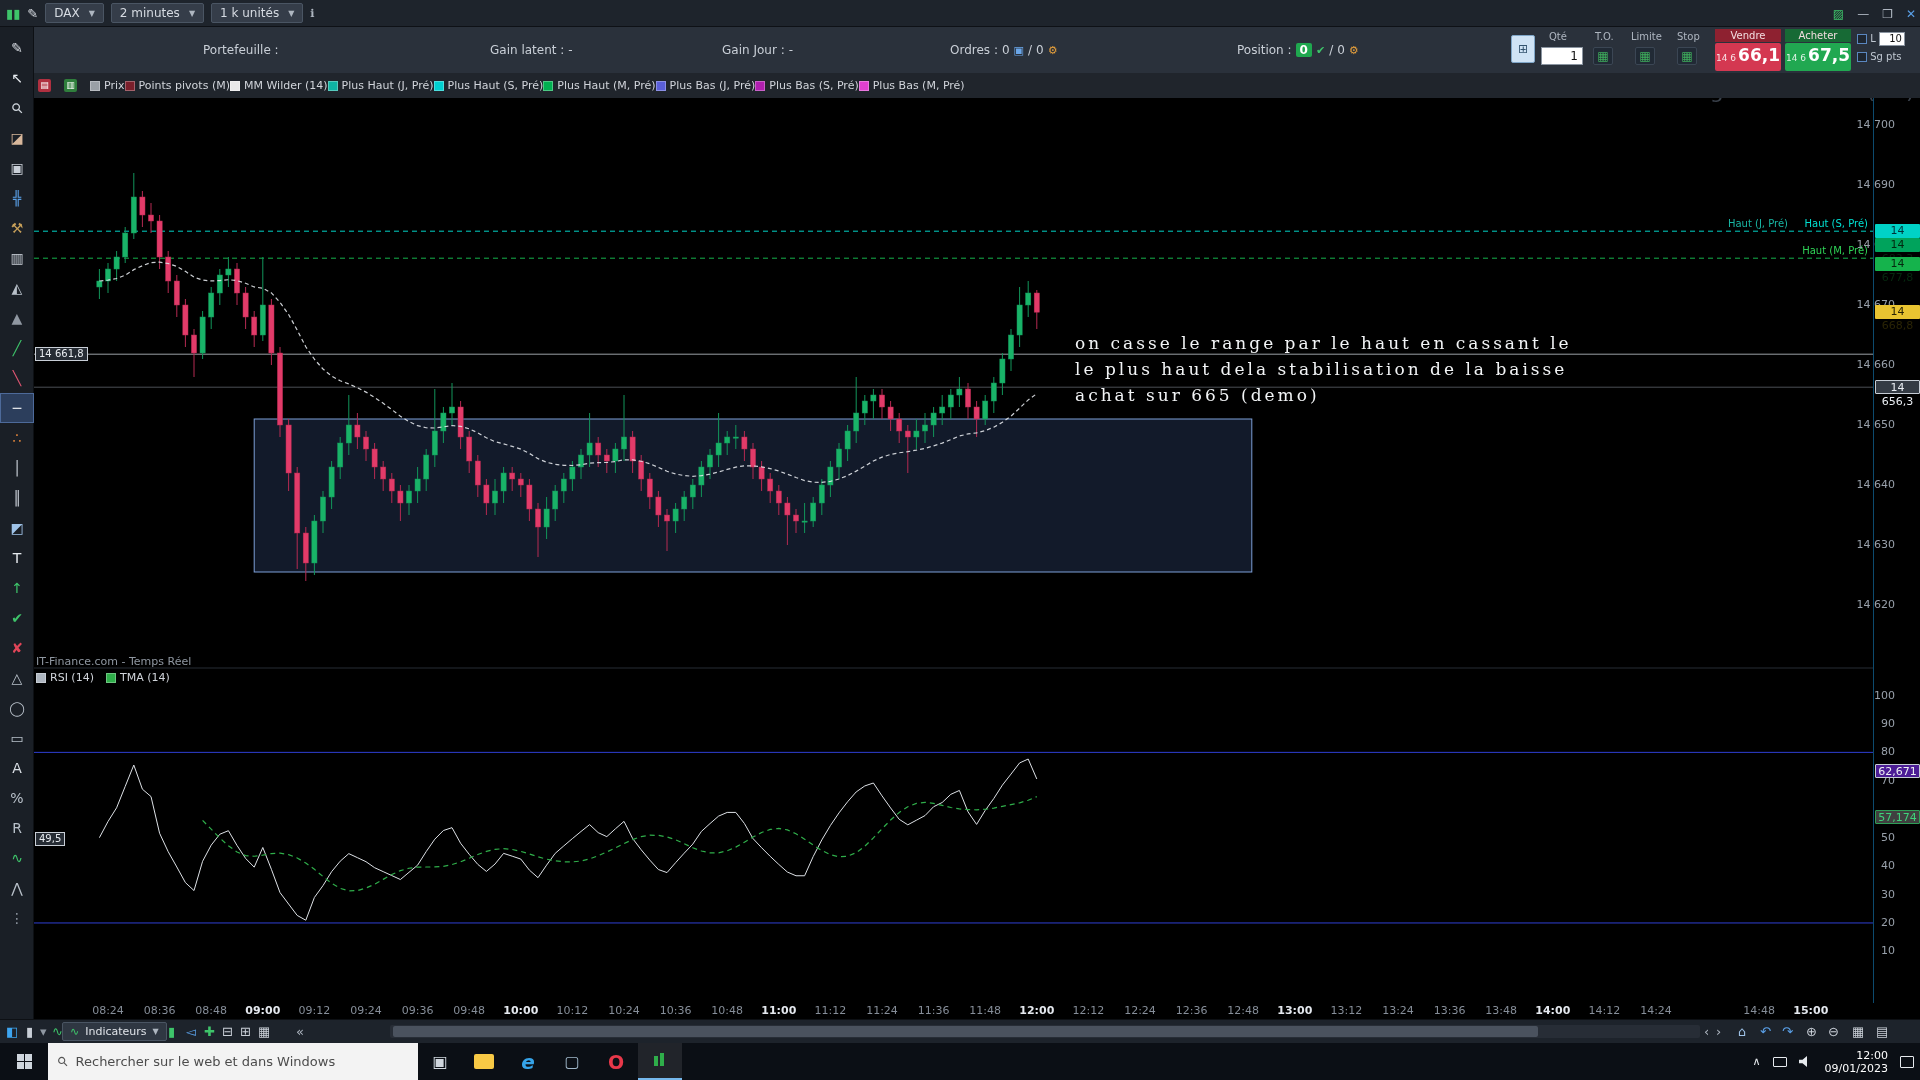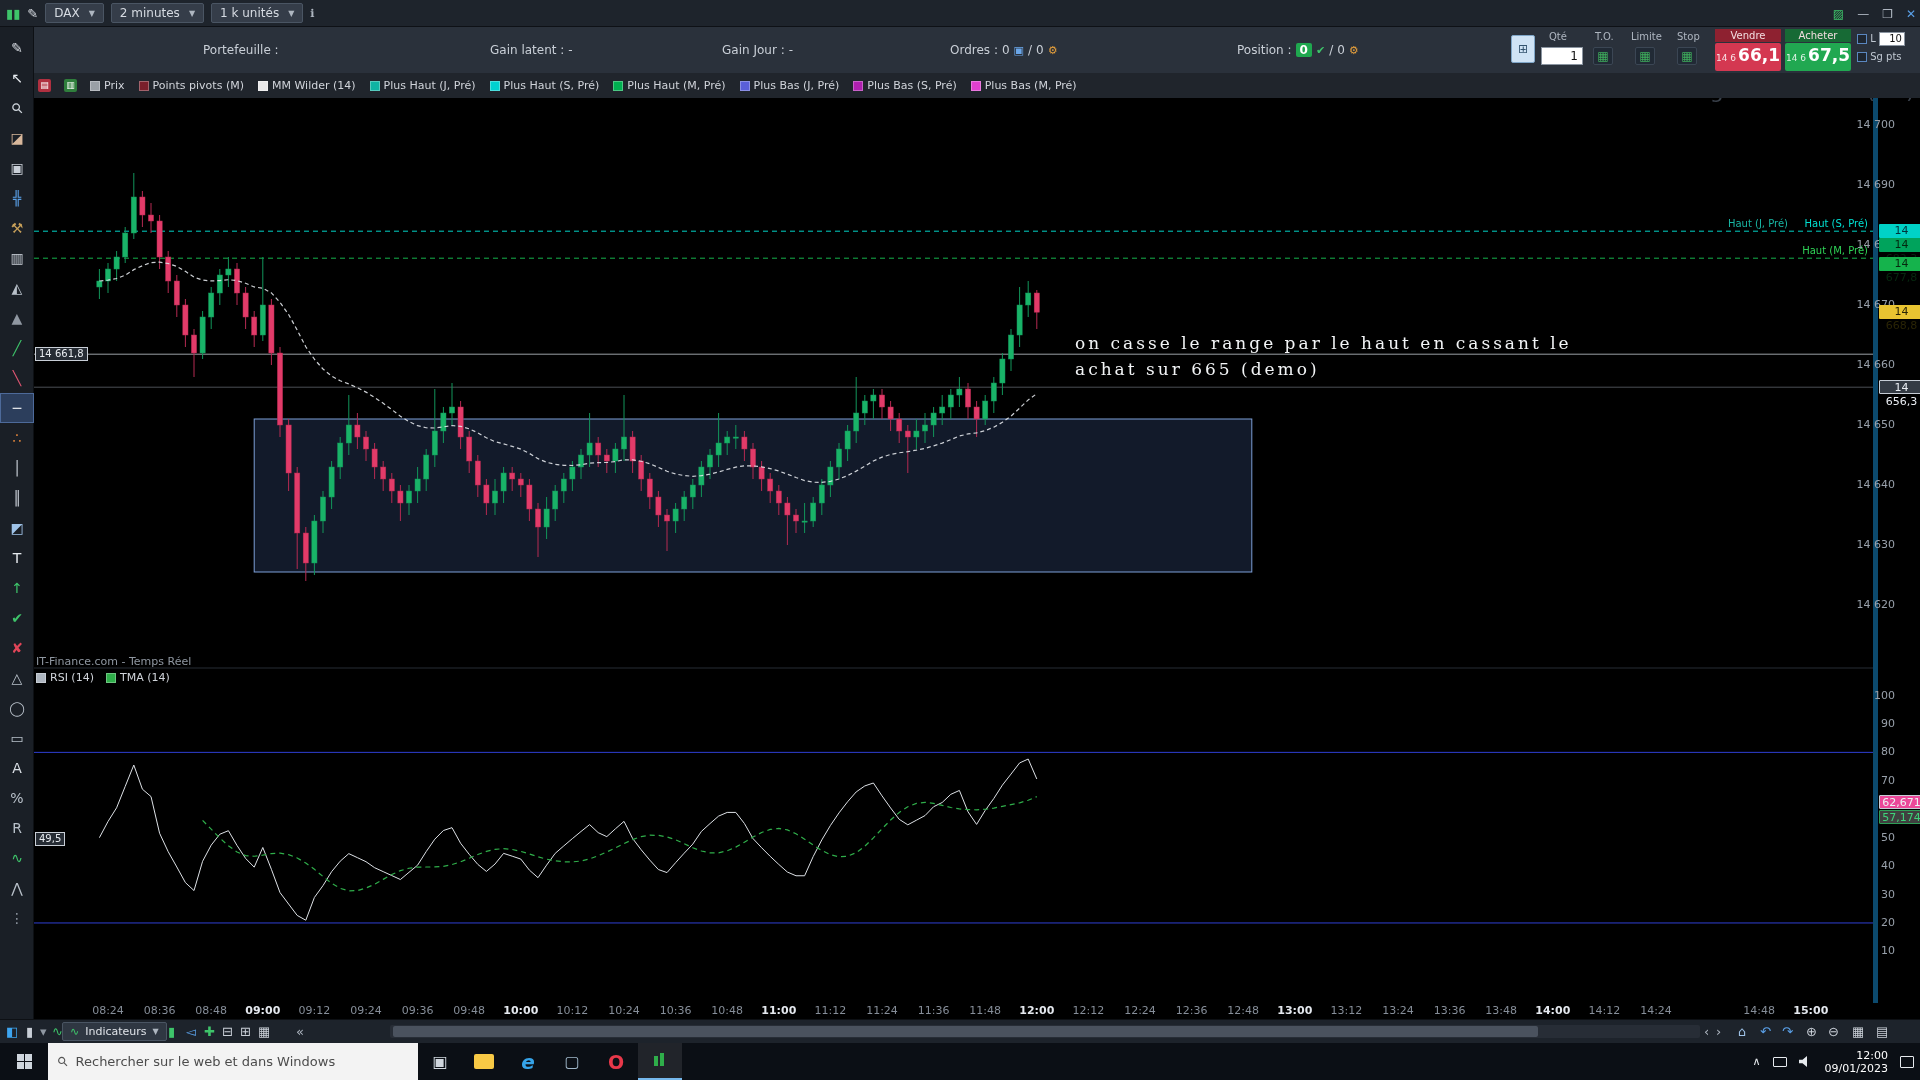--- a/index.html
+++ b/index.html
@@ -54,21 +54,21 @@
 
   
   #left-toolbar{position:absolute;left:0;top:27px;width:34px;height:992px;background:#1a1f26;
     border-right:1px solid #0d1014;z-index:20;padding-top:6px}
   .lt-slot{width:34px;height:30px;display:flex;align-items:center;justify-content:center;font-size:14px}
   .lt-slot.sel{background:#2c3e5c;border:1px solid #4d6a9a}
   .rot45{display:inline-block;transform:rotate(-45deg)}
 
   
   #chart-svg{position:absolute;left:34px;top:98px;width:1839px;height:905px;z-index:1}
-  #price-axis{position:absolute;left:1873px;top:98px;width:26px;height:905px;border-left:5px solid #0c4a6e;z-index:5}
+  #price-axis{position:absolute;left:1873px;top:98px;width:26px;height:905px;border-left:1px solid #0c4a6e;z-index:5}
   .ax{position:absolute;right:4px;color:#98a0aa;font-size:11px;white-space:nowrap}
   .hl-tag{position:absolute;left:1px;width:45px;text-align:center;font-size:11px;height:14px;line-height:14px;border-radius:1px}
   .left-tag{position:absolute;background:#262c34;border:1px solid #c8ced6;color:#e8ecf0;font-size:10px;
     padding:0 3px;height:14px;line-height:12px;z-index:6;white-space:nowrap}
   .line-lbl{position:absolute;font-size:10px;z-index:6;white-space:nowrap}
   #watermark{position:absolute;left:1628px;top:78px;font-size:22px;color:#3a414b;letter-spacing:1px;z-index:2}
   #annotation{position:absolute;left:1075px;top:330px;z-index:6;color:#f2f4f6;
     font-family:"DejaVu Serif","Liberation Serif",serif;font-size:17px;letter-spacing:3px;line-height:26px}
   #itf-label{position:absolute;left:36px;top:655px;font-size:11px;color:#8f97a1;z-index:6}
   #rsi-legend{position:absolute;left:36px;top:671px;display:flex;gap:12px;z-index:6}
@@ -199,21 +199,21 @@
         <span class="chk"></span>
         <span>Sg</span>
         <span>pts</span>
       </div>
     </div>
   </div>
 
   <div id="legendbar">
     <span class="lg-lead" style="background:#b03040">▤</span>
     <span class="lg-lead" style="background:#2f7e3c">▥</span>
-    <span id="legend-items" style="display:flex;gap:14px">
+    <span id="legend-items" style="display:flex;">
         <span class="lg-item">
           <span class="lg-sq" style="background: rgb(154, 160, 166);"></span>
           <span>Prix</span>
         </span>
         <span class="lg-item">
           <span class="lg-sq" style="background: rgb(122, 31, 43);"></span>
           <span>Points pivots (M)</span>
         </span>
         <span class="lg-item">
           <span class="lg-sq" style="background: rgb(232, 232, 232);"></span>
@@ -590,21 +590,21 @@
       <span class="hl-tag" style="top: 282.2px; background: rgb(52, 59, 68); color: rgb(233, 237, 242); border: 1px solid rgb(198, 205, 213);">14 656,3</span>
       <span class="ax" style="top: 590.5px;">100</span>
       <span class="ax" style="top: 618.933px;">90</span>
       <span class="ax" style="top: 647.366px;">80</span>
       <span class="ax" style="top: 675.799px;">70</span>
       <span class="ax" style="top: 732.665px;">50</span>
       <span class="ax" style="top: 761.098px;">40</span>
       <span class="ax" style="top: 789.531px;">30</span>
       <span class="ax" style="top: 817.964px;">20</span>
       <span class="ax" style="top: 846.397px;">10</span>
-      <span class="hl-tag" style="top: 697px; background: #ec4899; color: rgb(238, 241, 244); border: 1px solid rgb(198, 205, 213);">62,671</span>
+      <span class="hl-tag" style="top: 666px; background: #4c1d95; color: rgb(238, 241, 244); border: 1px solid rgb(198, 205, 213);">62,671</span>
       <span class="hl-tag" style="top: 712.267px; background: #404040; color: rgb(63, 211, 122); border: 1px solid rgb(47, 158, 87);">57,174</span>
     </div>
   <div id="time-axis">
       <span class="tx" style="left: 49px;">08:24</span>
       <span class="tx" style="left: 100.6px;">08:36</span>
       <span class="tx" style="left: 152.2px;">08:48</span>
       <span class="tx bold" style="left: 203.8px;">09:00</span>
       <span class="tx" style="left: 255.4px;">09:12</span>
       <span class="tx" style="left: 307px;">09:24</span>
       <span class="tx" style="left: 358.6px;">09:36</span>
@@ -633,20 +633,21 @@
       <span class="tx" style="left: 1545.4px;">14:12</span>
       <span class="tx" style="left: 1597px;">14:24</span>
       <span class="tx" style="left: 1648.6px; margin-top: 24px;">14:36</span>
       <span class="tx" style="left: 1700.2px;">14:48</span>
       <span class="tx bold" style="left: 1751.8px;">15:00</span>
     </div>
 
   <div id="watermark">Allemagne 40 Cash (1€)</div>
   <div id="annotation">
     <div>on casse le range par le haut en cassant le</div>
+    <div>le plus haut dela stabilisation de la baisse</div>
     <div>achat sur 665 (demo)</div>
   </div>
   <div id="itf-label">IT-Finance.com - Temps Réel</div>
   <div id="rsi-legend">
       <span class="lg-item">
         <span class="lg-sq" style="background: rgb(174, 182, 192);"></span>
         <span>RSI (14)</span>
       </span>
       <span class="lg-item">
         <span class="lg-sq" style="background: rgb(47, 174, 74);"></span>

